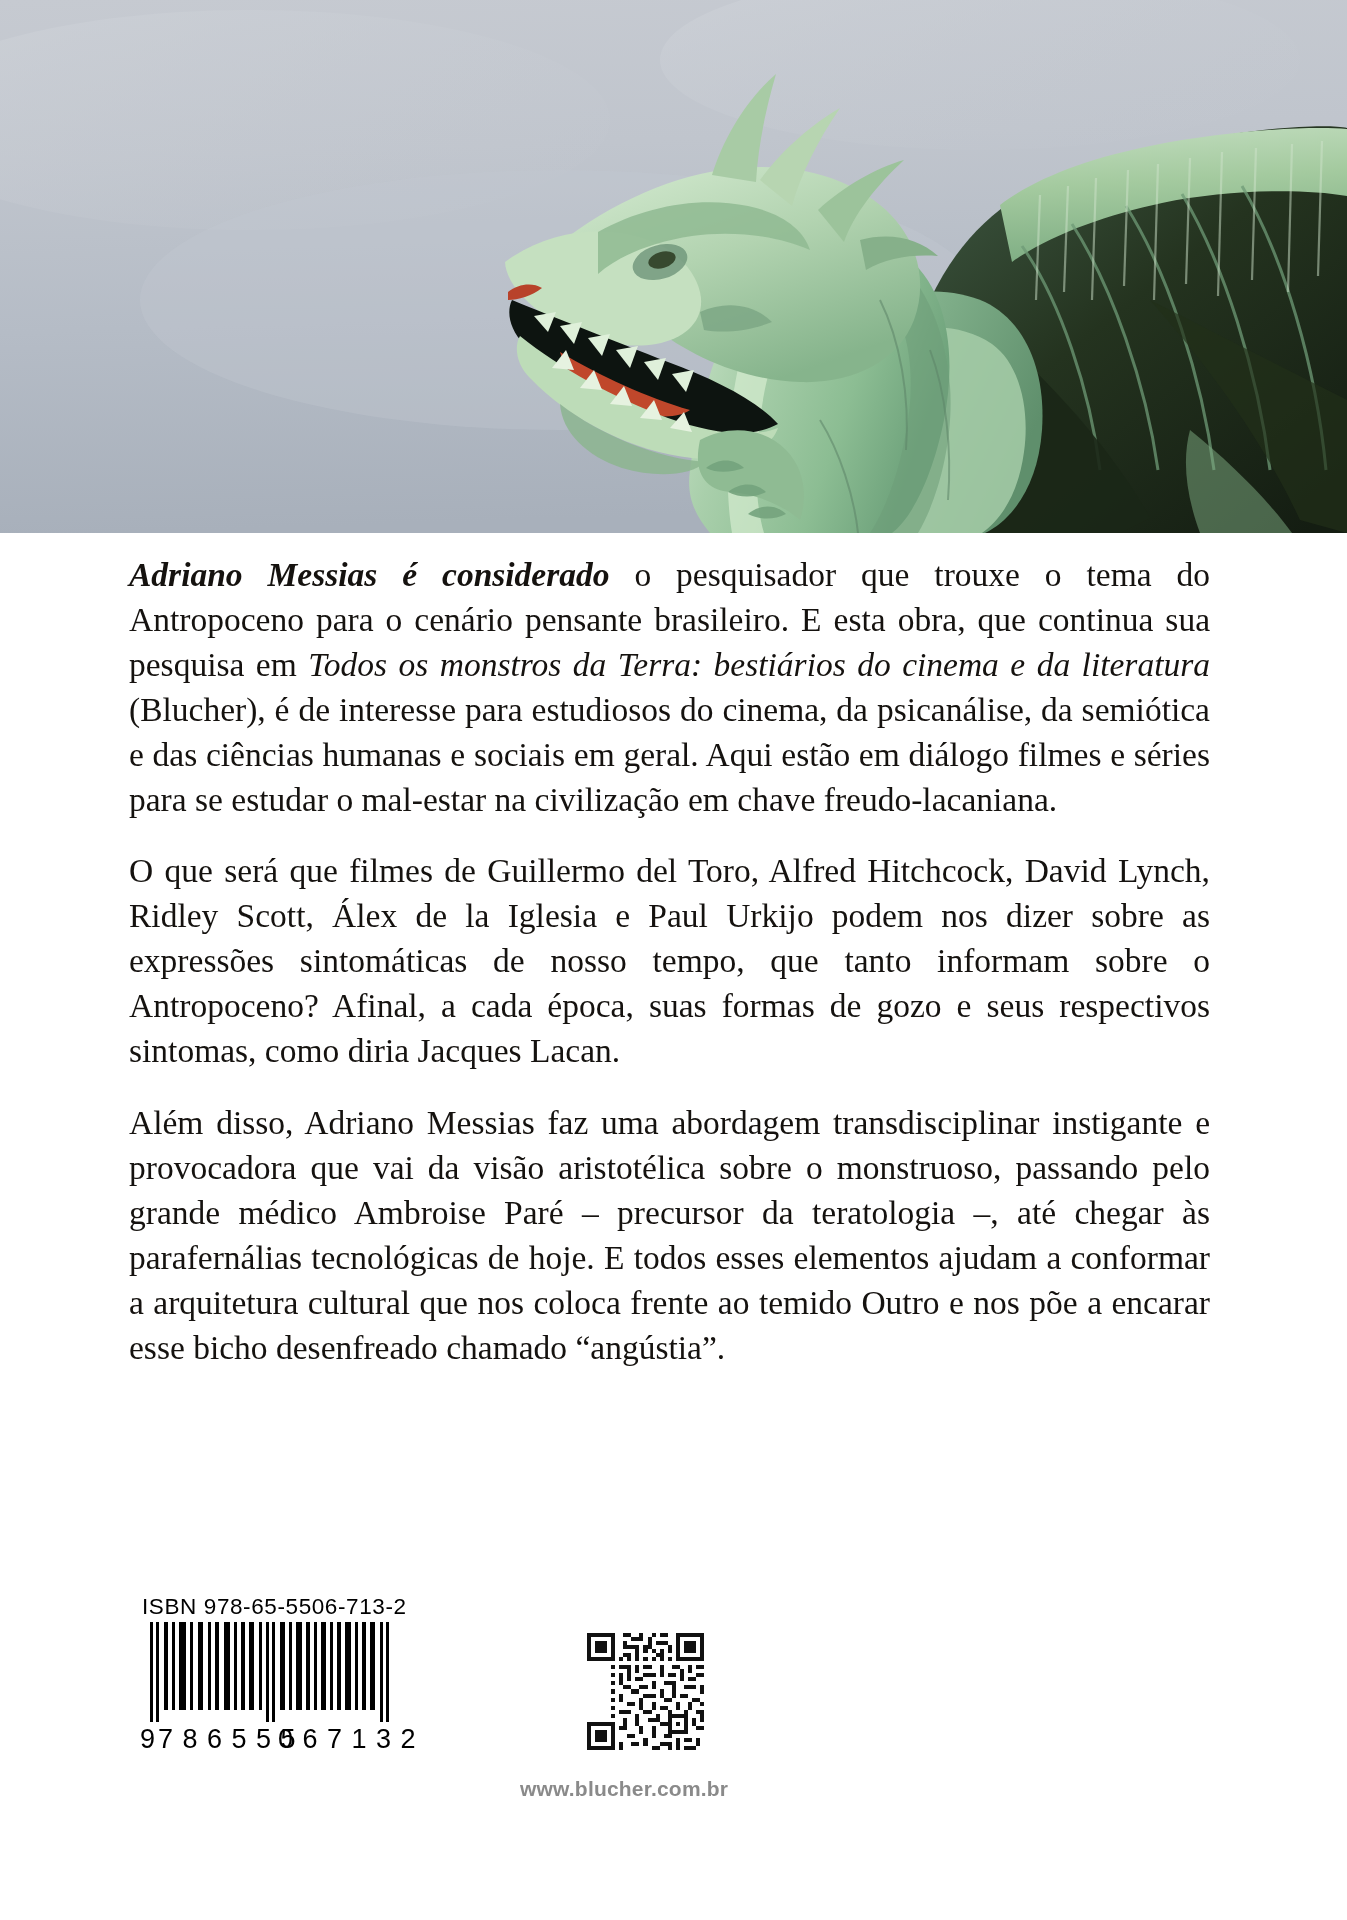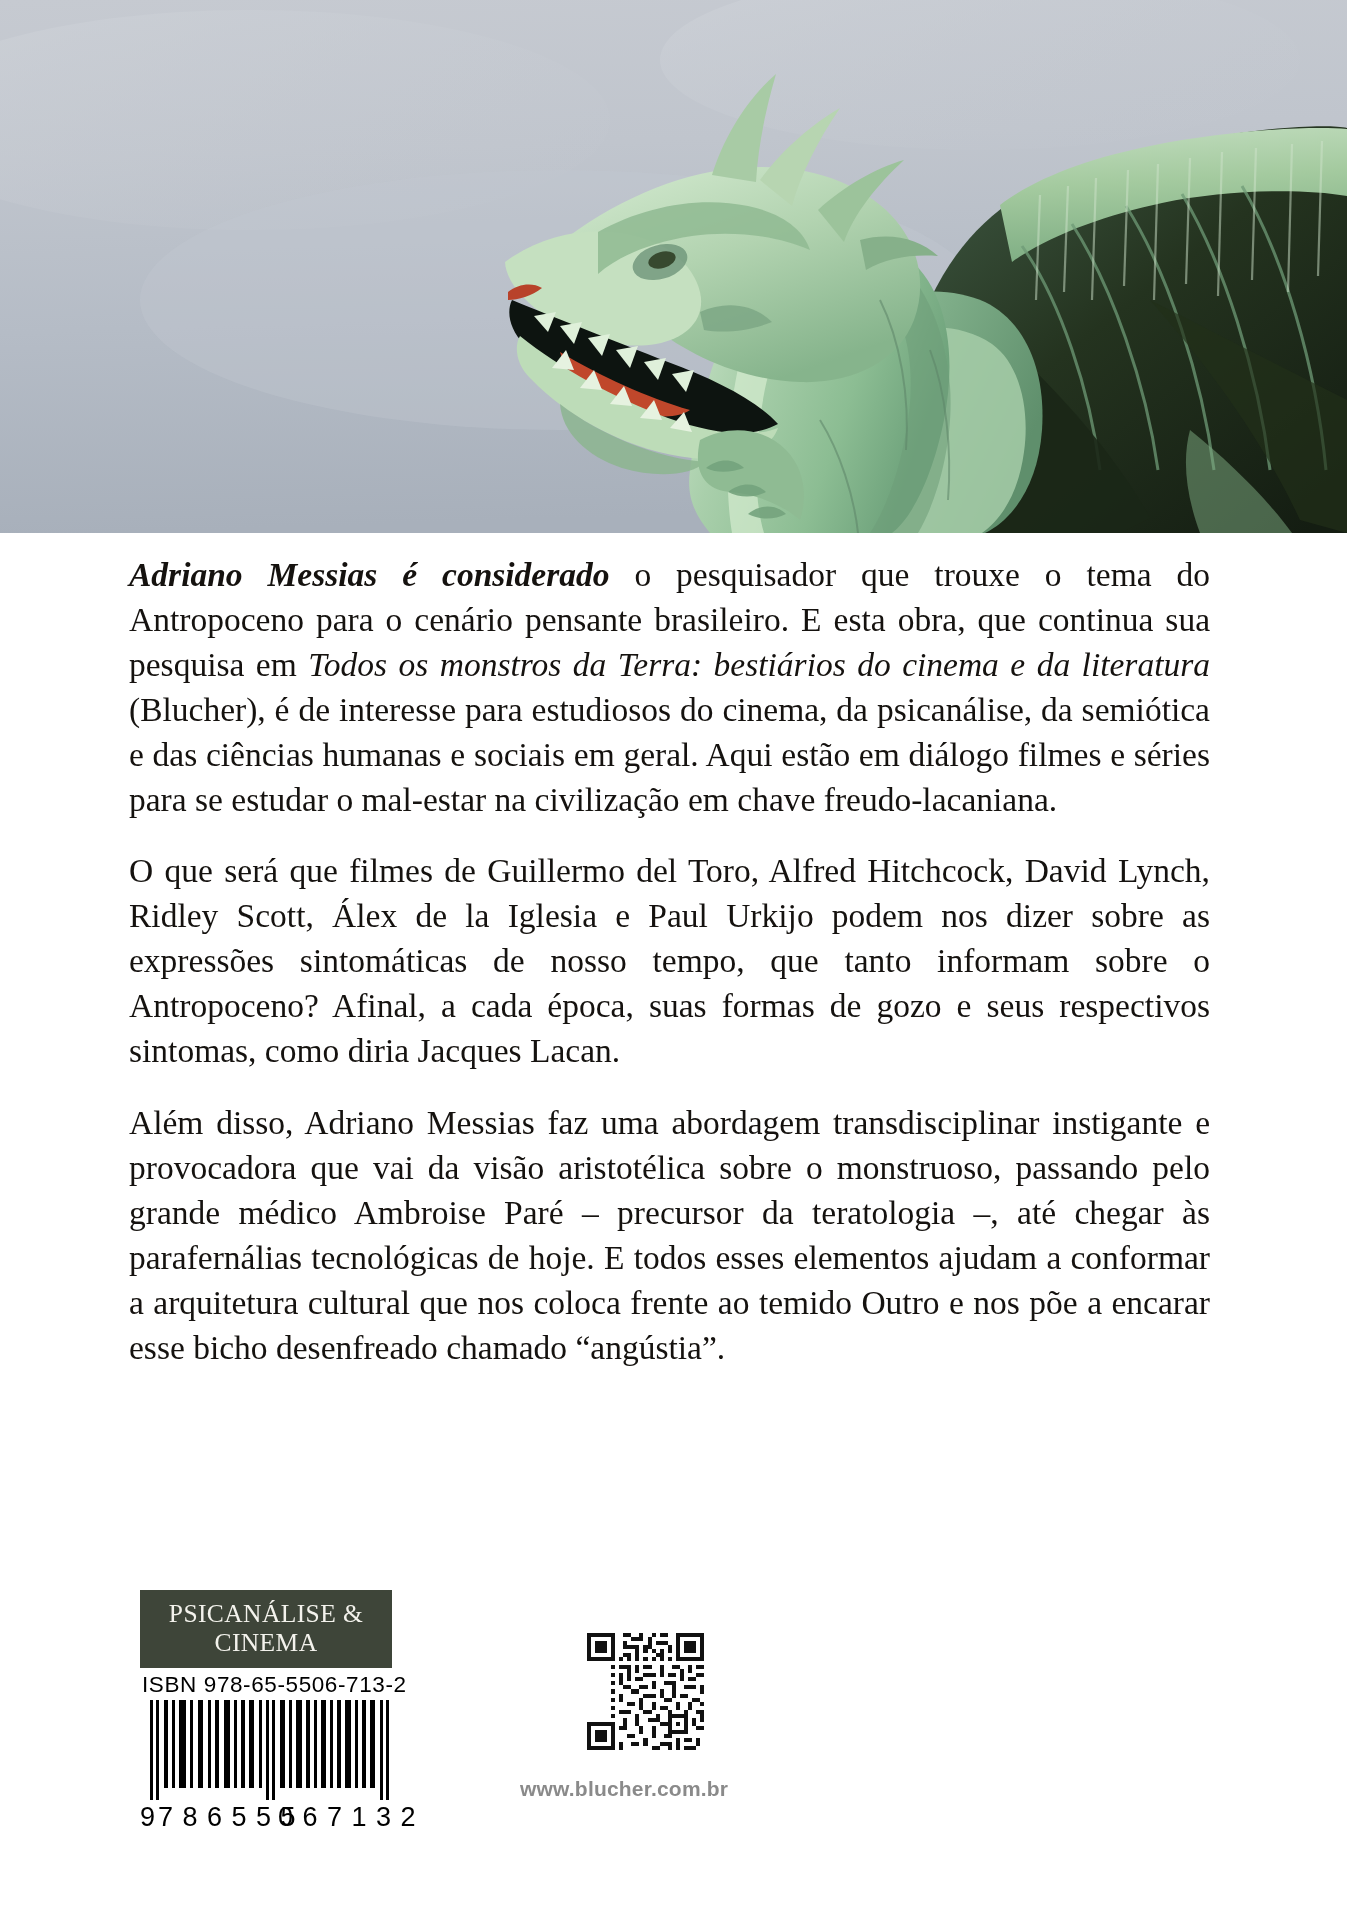--- a/index.html
+++ b/index.html
@@ -355,24 +355,20 @@
     <p class="para"><span class="lead">Adriano Messias é considerado</span><span> o pesquisador que trouxe o tema do Antropoceno para o cenário pensante brasileiro. E esta obra, que continua sua pesquisa em </span><span class="ital">Todos os monstros da Terra: bestiários do cinema e da literatura</span><span> (Blucher), é de interesse para estudiosos do cinema, da psicanálise, da semiótica e das ciências humanas e sociais em geral. Aqui estão em diálogo filmes e séries para se estudar o mal-estar na civilização em chave freudo-lacaniana.</span></p>
 
     <p class="para">O que será que filmes de Guillermo del Toro, Alfred Hitchcock, David Lynch, Ridley Scott, Álex de la Iglesia e Paul Urkijo podem nos dizer sobre as expressões sintomáticas de nosso tempo, que tanto informam sobre o Antropoceno? Afinal, a cada época, suas formas de gozo e seus respectivos sintomas, como diria Jacques Lacan.</p>
 
     <p class="para">Além disso, Adriano Messias faz uma abordagem transdisciplinar instigante e provocadora que vai da visão aristotélica sobre o monstruoso, passando pelo grande médico Ambroise Paré – precursor da teratologia –, até chegar às parafernálias tecnológicas de hoje. E todos esses elementos ajudam a conformar a arquitetura cultural que nos coloca frente ao temido Outro e nos põe a encarar esse bicho desenfreado chamado “angústia”.</p>
   </div>
 
   <div class="footer">
 
     <div class="barcode-block">
-      <div class="series-badge">
-        <div>PSICANÁLISE &amp;</div>
-        <div>CINEMA</div>
-      </div>
 
       <div class="isbn-line">ISBN  978-65-5506-713-2</div>
 
       <div class="bars">
         <i class="g" style="left:0px;width:3px"></i>
         <i class="g" style="left:6px;width:3px"></i>
         <i style="left:14px;width:4px"></i>
         <i style="left:22px;width:3px"></i>
         <i style="left:29px;width:7px"></i>
         <i style="left:40px;width:3px"></i>

